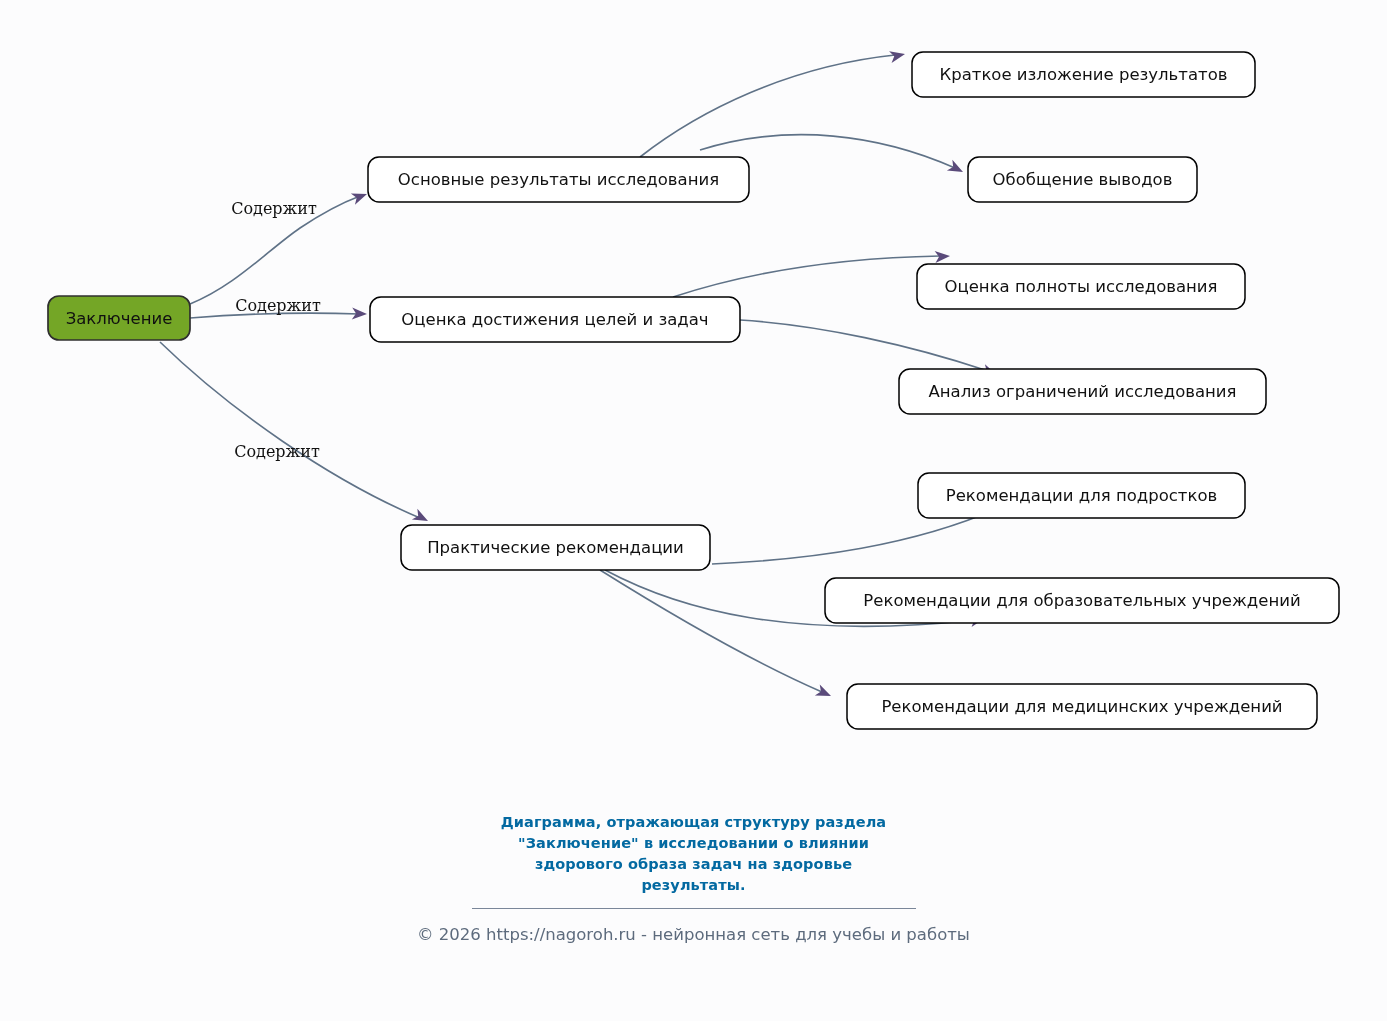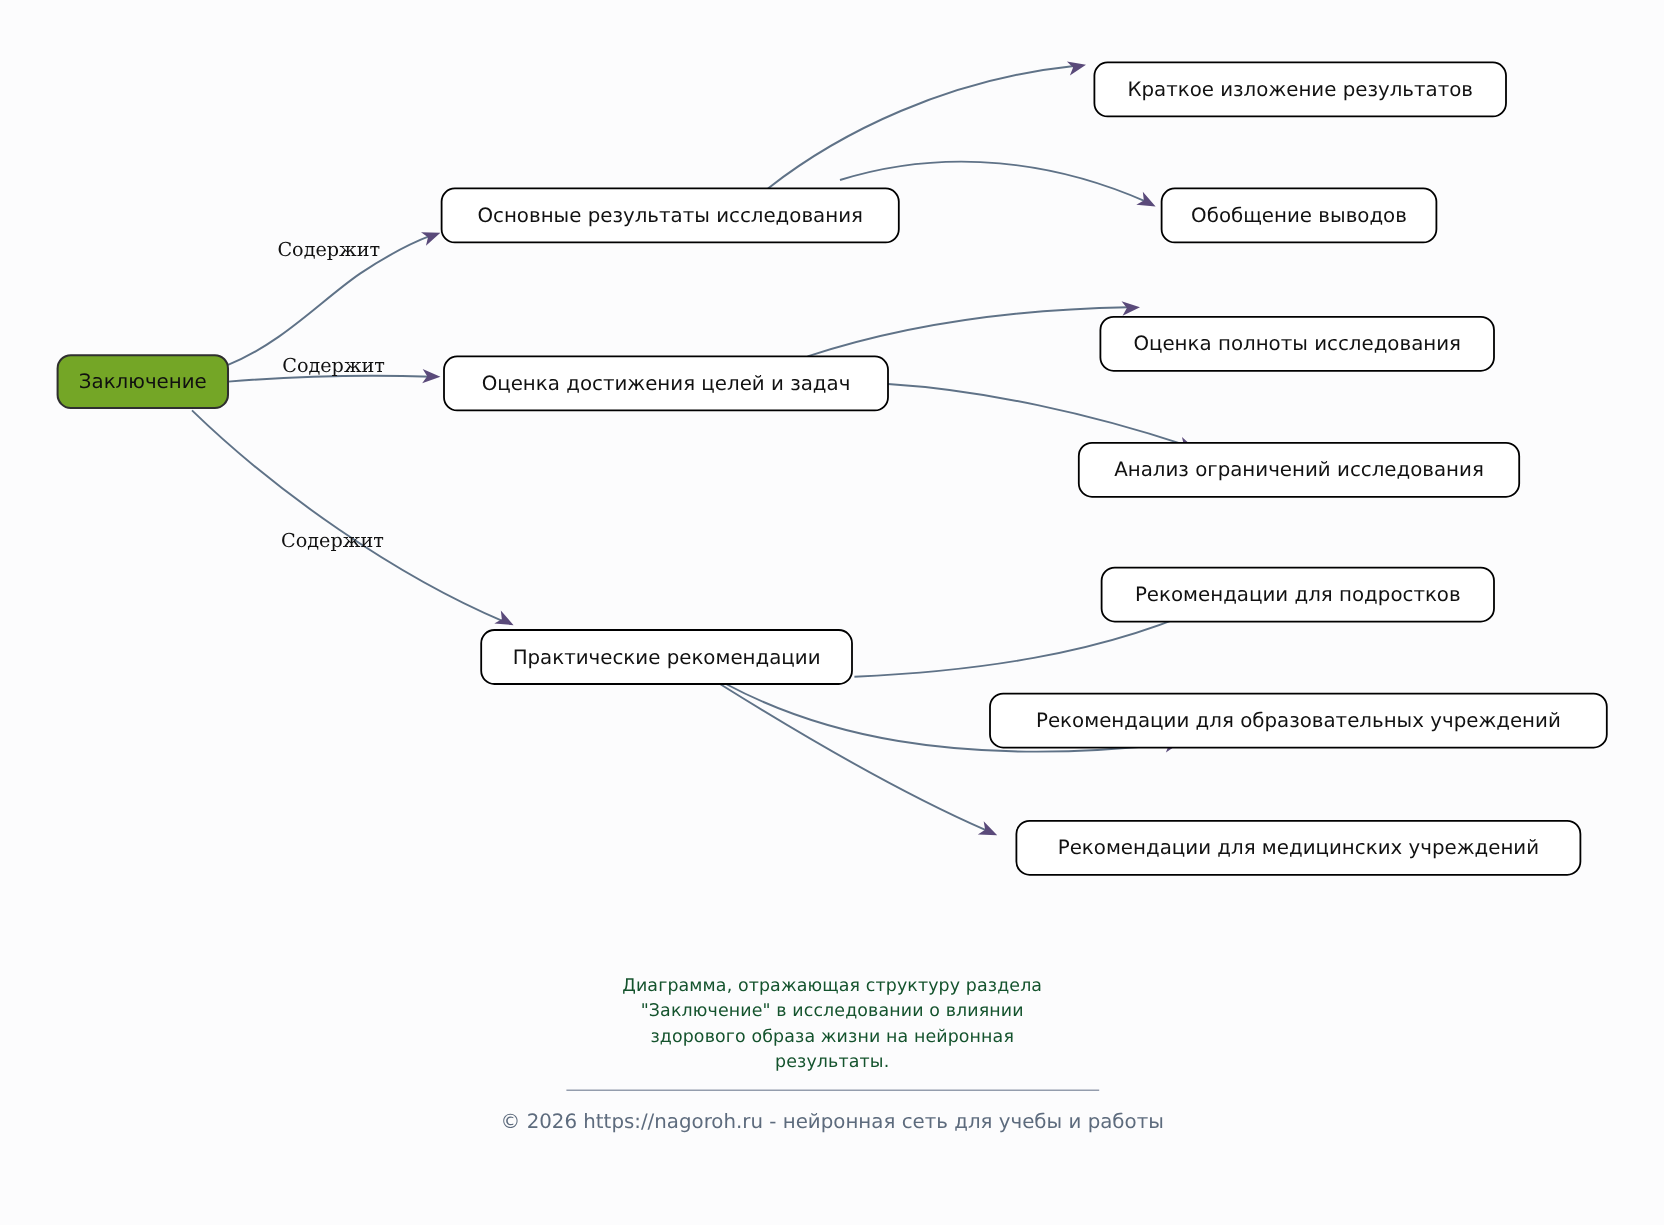--- a/index.html
+++ b/index.html
@@ -67,22 +67,22 @@
   .caption-block {
     position: absolute;
     left: 0;
     top: 812px;
     width: 1387px;
     text-align: center;
   }
   .caption-line {
     font-family: "DejaVu Sans", "Liberation Sans", sans-serif;
     font-size: 14.5px;
-    font-weight: normal;
-    color: #14532d;
+    font-weight: bold;
+    color: #0369a1;
     line-height: 21px;
     letter-spacing: 0.1px;
   }
   .caption-divider {
     width: 444px;
     height: 0;
     margin: 12px auto 0 auto;
     border-top: 1.5px solid #7a8699;
   }
   .footer-line {
@@ -193,20 +193,20 @@
     <g id="edge-labels-layer">
         <text class="edge-label" x="274" y="209">Содержит</text>
         <text class="edge-label" x="278" y="306">Содержит</text>
         <text class="edge-label" x="277" y="452">Содержит</text>
       </g>
   </svg>
 
   <div class="caption-block">
     <div class="caption-line">Диаграмма, отражающая структуру раздела</div>
     <div class="caption-line">"Заключение" в исследовании о влиянии</div>
-    <div class="caption-line">здорового образа жизни на нейронная</div>
+    <div class="caption-line">здорового образа задач на здоровье</div>
     <div class="caption-line">результаты.</div>
     <div class="caption-divider"></div>
   </div>
 
   <div class="footer-line">© 2026 https://nagoroh.ru - нейронная сеть для учебы и работы</div>
 
 </div>
 
 </body></html>

